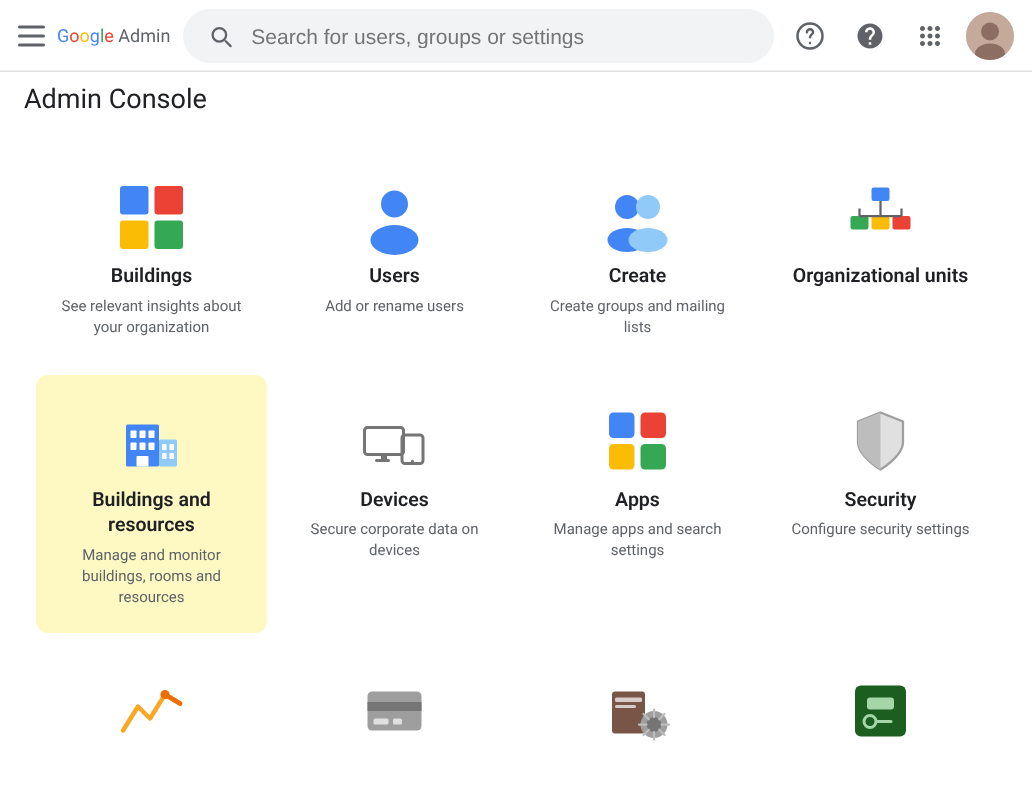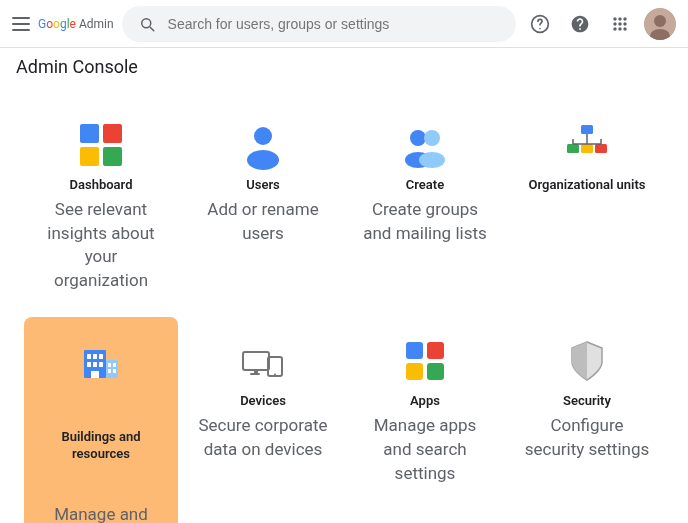--- a/index.html
+++ b/index.html
@@ -68,24 +68,24 @@
       display: flex;
       flex-direction: column;
       align-items: center;
       padding: 20px 12px 16px;
       border-radius: 8px;
       cursor: pointer;
       text-align: center;
       transition: background 0.1s;
       min-height: 130px;
     }
-    .card.active { background: #fdba74; gap: 36px; }
+    .card.active { background: #fef9c3; }
     .card-icon { width: 48px; height: 48px; margin-bottom: 8px; display: flex; align-items: center; justify-content: center; }
     .card-title { font-size: 13px; font-weight: 600; color: #202124; margin-bottom: 4px; line-height: 1.3; }
-    .card-desc { font-size: 17px; color: #5f6368; line-height: 1.4; }
+    .card-desc { font-size: 10px; color: #5f6368; line-height: 1.4; }
 
     
     svg { overflow: visible; }
   </style>
 </head>
 <body>
 
 <header class="header">
   <div class="header-menu-icon">
     <svg width="18" height="18" viewBox="0 0 18 18">
@@ -141,21 +141,21 @@
 
     <div class="card">
       <div class="card-icon">
         <svg width="46" height="46" viewBox="0 0 46 46">
           <rect x="2" y="2" width="19" height="19" rx="2" fill="#4285f4"></rect>
           <rect x="25" y="2" width="19" height="19" rx="2" fill="#ea4335"></rect>
           <rect x="2" y="25" width="19" height="19" rx="2" fill="#fbbc05"></rect>
           <rect x="25" y="25" width="19" height="19" rx="2" fill="#34a853"></rect>
         </svg>
       </div>
-      <div class="card-title">Dashboard</div>
+      <div class="card-title">Buildings</div>
       <div class="card-desc">See relevant insights about your organization</div>
     </div>
 
     <div class="card">
       <div class="card-icon">
         <svg width="46" height="46" viewBox="0 0 46 46">
           <circle cx="23" cy="14" r="9" fill="#4285f4"></circle>
           <ellipse cx="23" cy="38" rx="16" ry="10" fill="#4285f4"></ellipse>
         </svg>
       </div>

